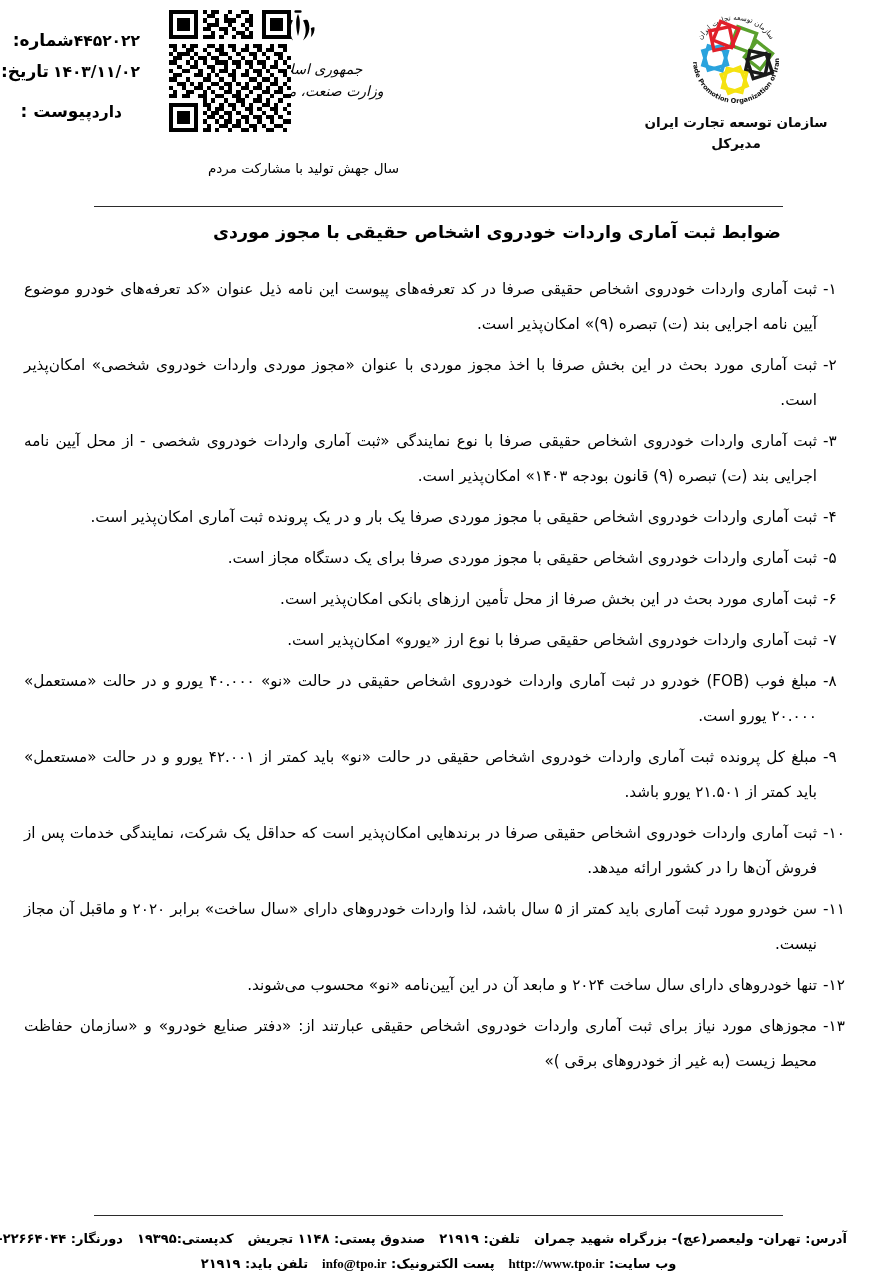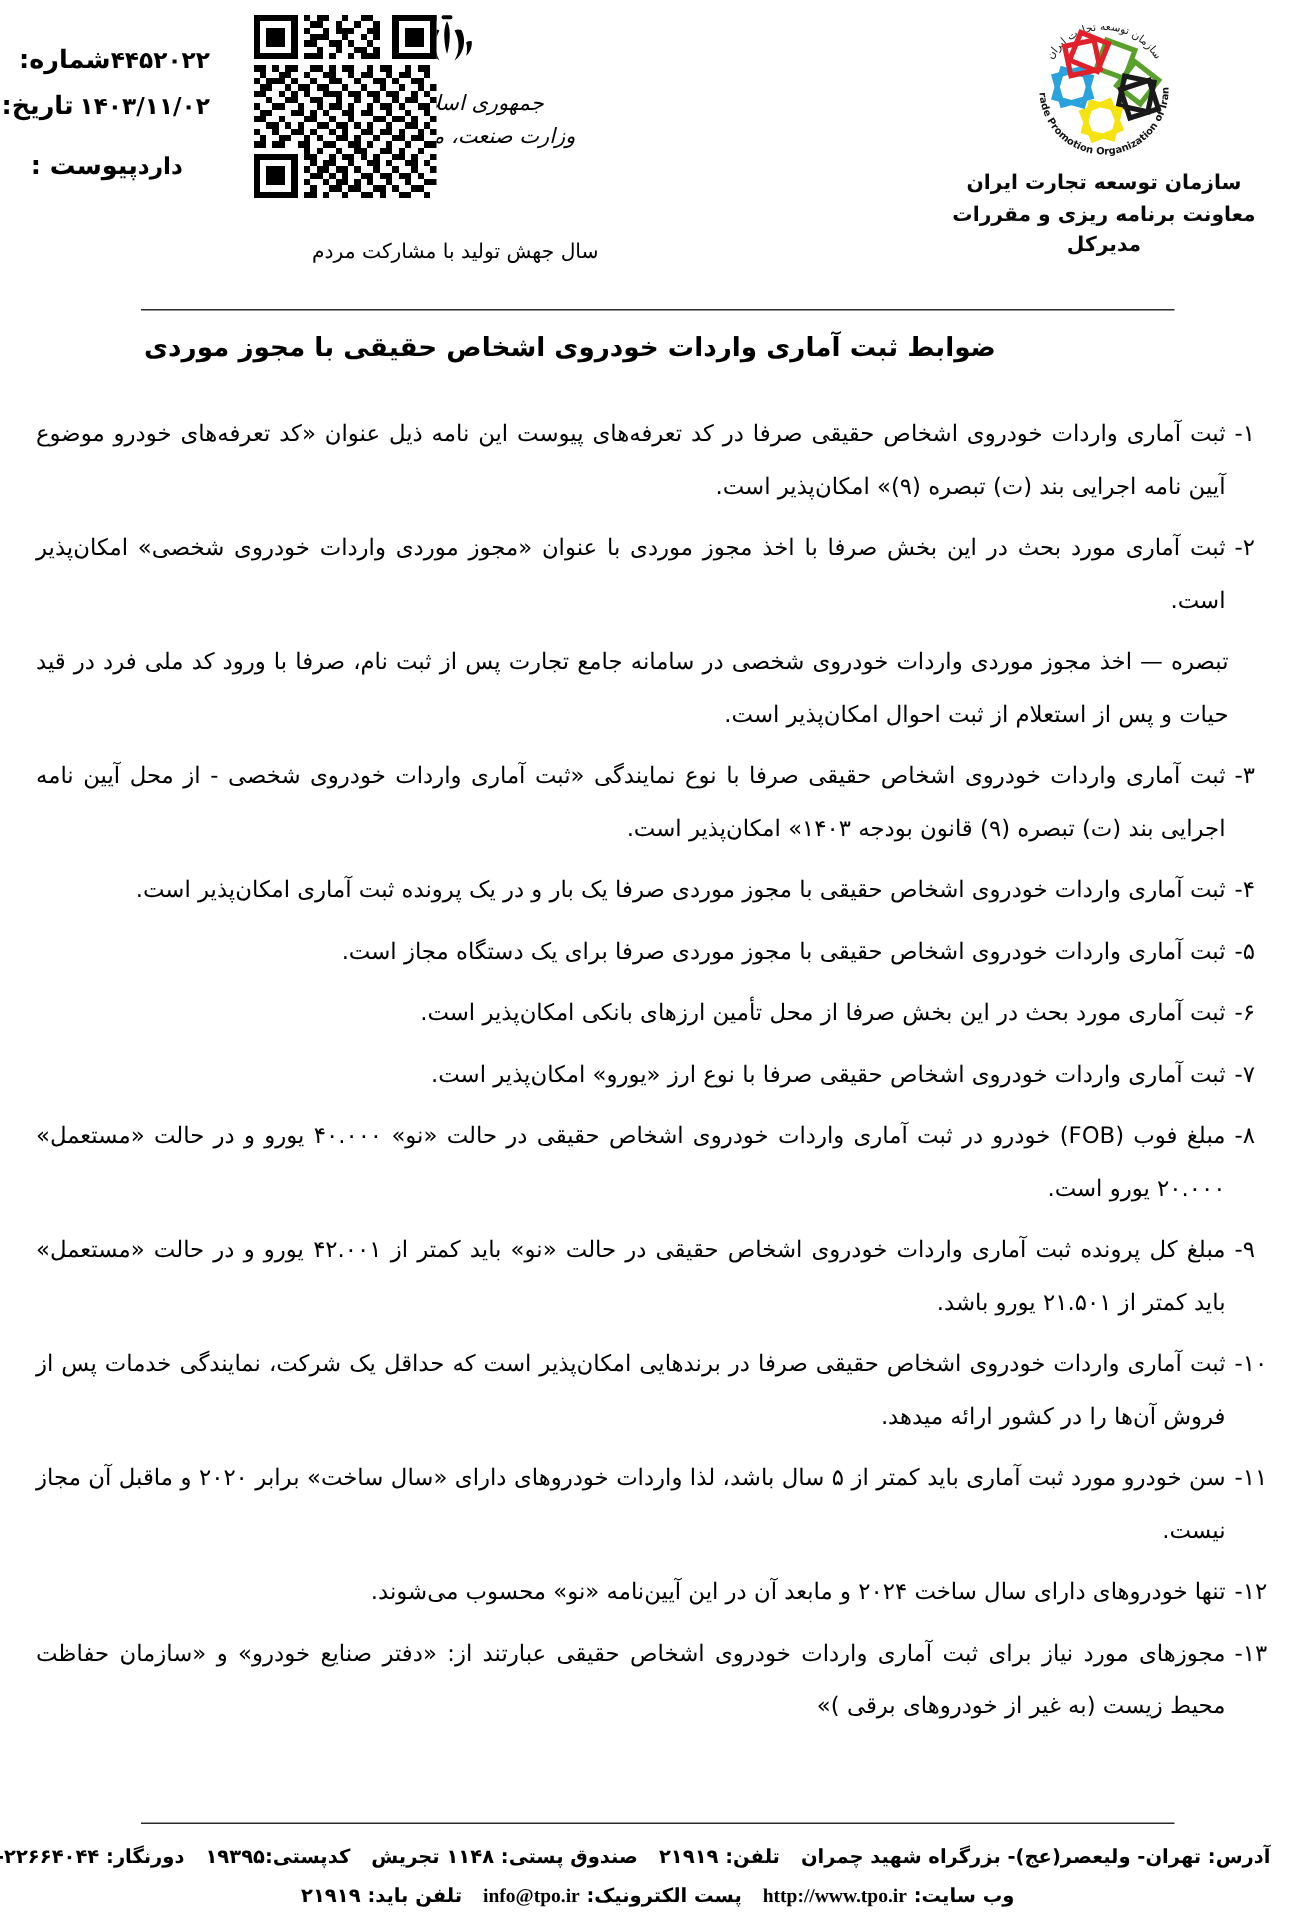--- a/index.html
+++ b/index.html
@@ -138,21 +138,21 @@
   }
   .rule-top { top: 206px; }
   .rule-bottom { top: 1215px; }
 
   
   .doc-title {
     position: absolute;
     top: 222px;
     right: 96px;
     left: 96px;
-    text-align: left;
+    text-align: right;
     font-size: 17.5px;
     font-weight: bold;
     letter-spacing: -0.1px;
   }
 
   
   .body-list {
     position: absolute;
     top: 272px;
     right: 20px;
@@ -251,21 +251,20 @@
               <rect x="-28" y="-28" width="20" height="20" transform="rotate(22)"></rect>
             </g>
           <g stroke="#e0202a">
               <rect x="-20" y="-32" width="20" height="20" transform="rotate(-12)"></rect>
             </g>
         </g>
       </svg>
     </div>
     <div class="org-lines">
       <div>سازمان توسعه تجارت ایران</div>
-      <div>معاونت برنامه ریزی و مقررات</div>
       <div>مدیرکل</div>
     </div>
   </div>
 
   <div class="ministry-block">
     <div class="emblem">
       <svg width="46" height="44" viewBox="0 0 46 44" xmlns="http://www.w3.org/2000/svg" fill="#000">
         <path d="M23 6 C21.4 9 21 13 21.2 17 C21.4 21 22 25 23 28 C24 25 24.6 21 24.8 17 C25 13 24.6 9 23 6 Z"></path>
         <path d="M13.5 12 C11.5 15.5 11 20 12.4 24.5 C13.4 27.8 15.4 30.6 18 32.4 C16.2 29.4 15.2 25.8 15.3 22 C15.4 18.4 16.4 15 18 12.4 C16.6 11.6 15 11.4 13.5 12 Z"></path>
         <path d="M32.5 12 C34.5 15.5 35 20 33.6 24.5 C32.6 27.8 30.6 30.6 28 32.4 C29.8 29.4 30.8 25.8 30.7 22 C30.6 18.4 29.6 15 28 12.4 C29.4 11.6 31 11.4 32.5 12 Z"></path>
@@ -539,24 +538,20 @@
 
 <div class="body-list" id="clause-list">
     <div class="clause">
       <div class="clause-num">۱-</div>
       <div class="clause-text">ثبت آماری واردات خودروی اشخاص حقیقی صرفا در کد تعرفه‌های پیوست این نامه ذیل عنوان «کد تعرفه‌های خودرو موضوع آیین نامه اجرایی بند (ت) تبصره (۹)» امکان‌پذیر است.</div>
     </div>
     <div class="clause">
       <div class="clause-num">۲-</div>
       <div class="clause-text">ثبت آماری مورد بحث در این بخش صرفا با اخذ مجوز موردی با عنوان «مجوز موردی واردات خودروی شخصی» امکان‌پذیر است.</div>
     </div>
-    <div class="clause note">
-      <div class="clause-num"></div>
-      <div class="clause-text">تبصره — اخذ مجوز موردی واردات خودروی شخصی در سامانه جامع تجارت پس از ثبت نام، صرفا با ورود کد ملی فرد در قید حیات و پس از استعلام از ثبت احوال امکان‌پذیر است.</div>
-    </div>
     <div class="clause">
       <div class="clause-num">۳-</div>
       <div class="clause-text">ثبت آماری واردات خودروی اشخاص حقیقی صرفا با نوع نمایندگی «ثبت آماری واردات خودروی شخصی - از محل آیین نامه اجرایی بند (ت) تبصره (۹) قانون بودجه ۱۴۰۳» امکان‌پذیر است.</div>
     </div>
     <div class="clause">
       <div class="clause-num">۴-</div>
       <div class="clause-text">ثبت آماری واردات خودروی اشخاص حقیقی با مجوز موردی صرفا یک بار و در یک پرونده ثبت آماری امکان‌پذیر است.</div>
     </div>
     <div class="clause">
       <div class="clause-num">۵-</div>

